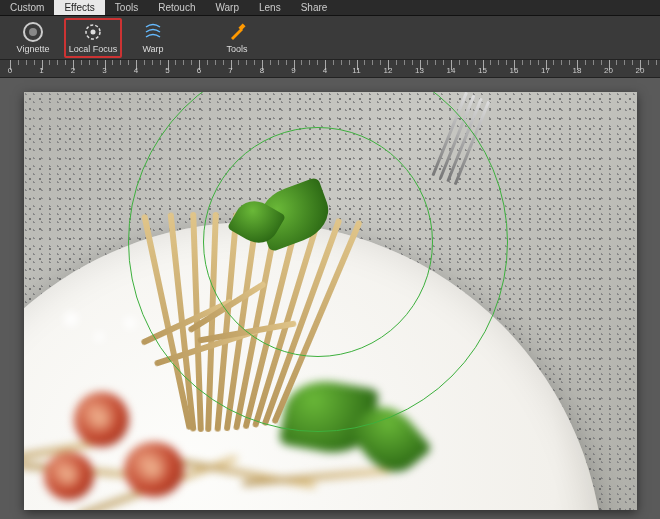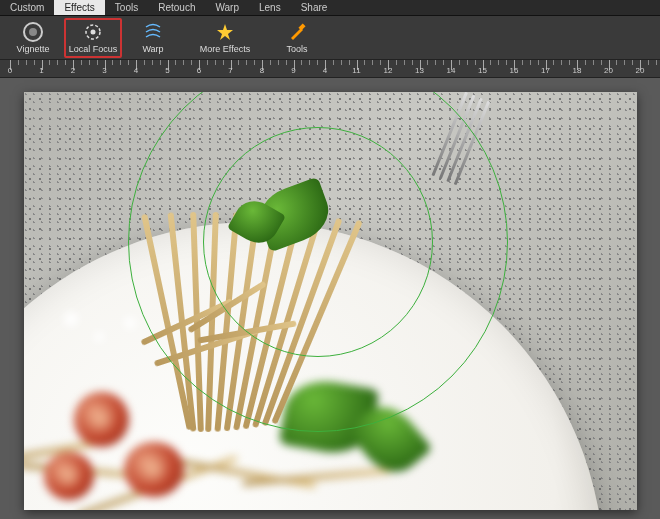--- a/index.html
+++ b/index.html
@@ -89,28 +89,20 @@
       <svg width="20" height="20">
           <path d="M3 5 Q10 0 17 5 M3 10 Q10 5 17 10 M3 15 Q10 10 17 15" stroke="#6bf" fill="none" stroke-width="1.5"></path>
         </svg>
     </span>
     <span class="tool-label">Warp</span>
   </div>
 
   <div class="gap"></div>
 
 
-  <div class="tool">
-    <span class="tool-icon">
-      <svg width="20" height="20">
-          <path d="M10 2 L12 8 L18 8 L13 12 L15 18 L10 14 L5 18 L7 12 L2 8 L8 8 Z" fill="#fc3"></path>
-        </svg>
-    </span>
-    <span class="tool-label">More Effects</span>
-  </div>
 
   <div class="gap"></div>
 
   <div class="tool">
     <span class="tool-icon">
       <svg width="20" height="20">
           <path d="M4 16 L14 6 L16 8 L6 18 Z" fill="#f90"></path>
           <rect x="13" y="2" width="4" height="6" fill="#f90" transform="rotate(45 15 5)"></rect>
         </svg>
     </span>

